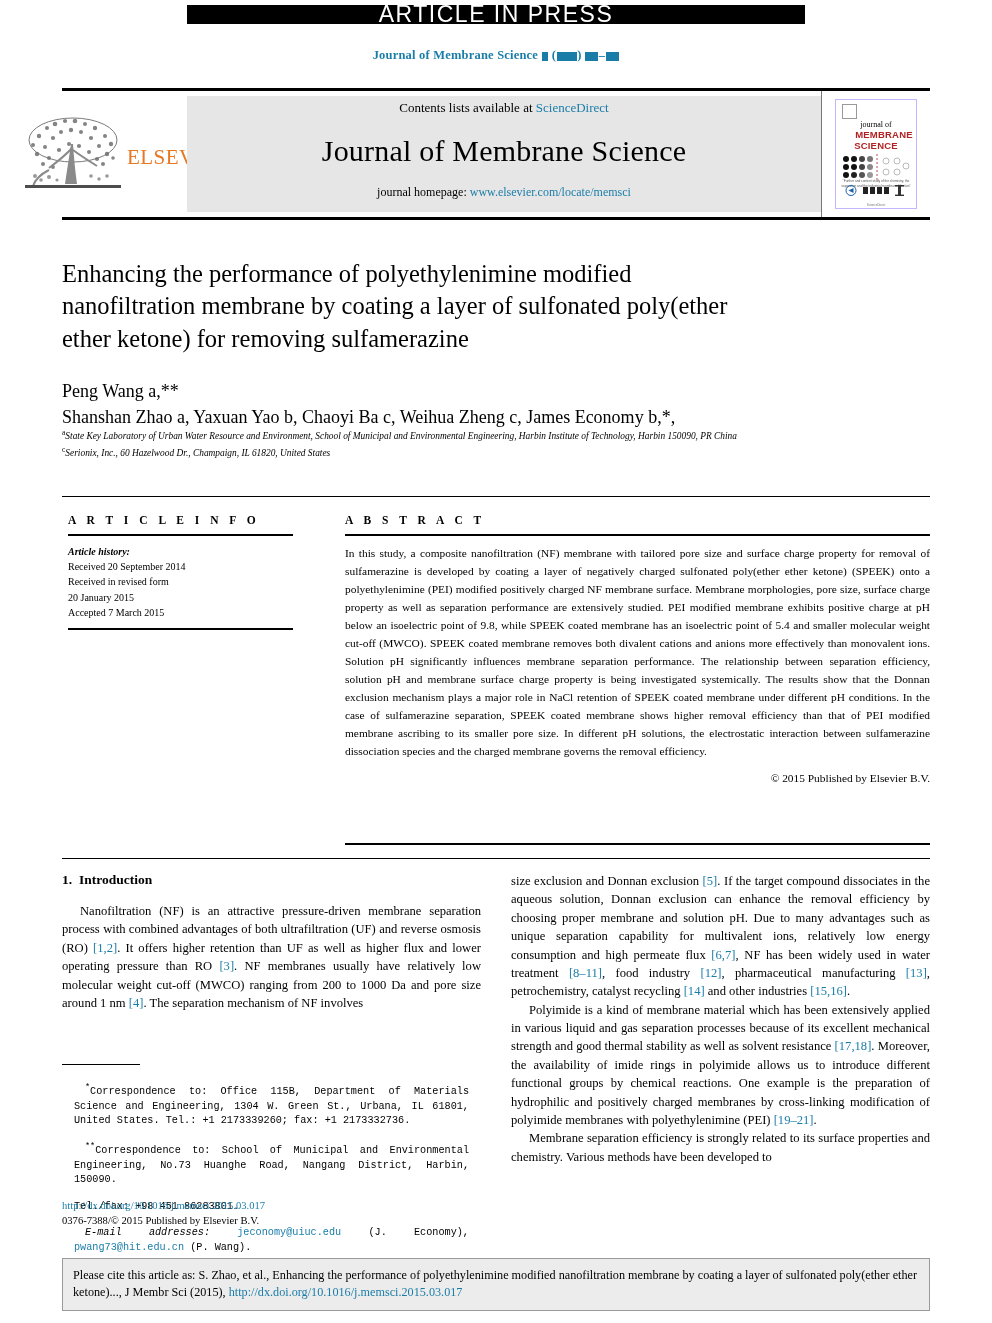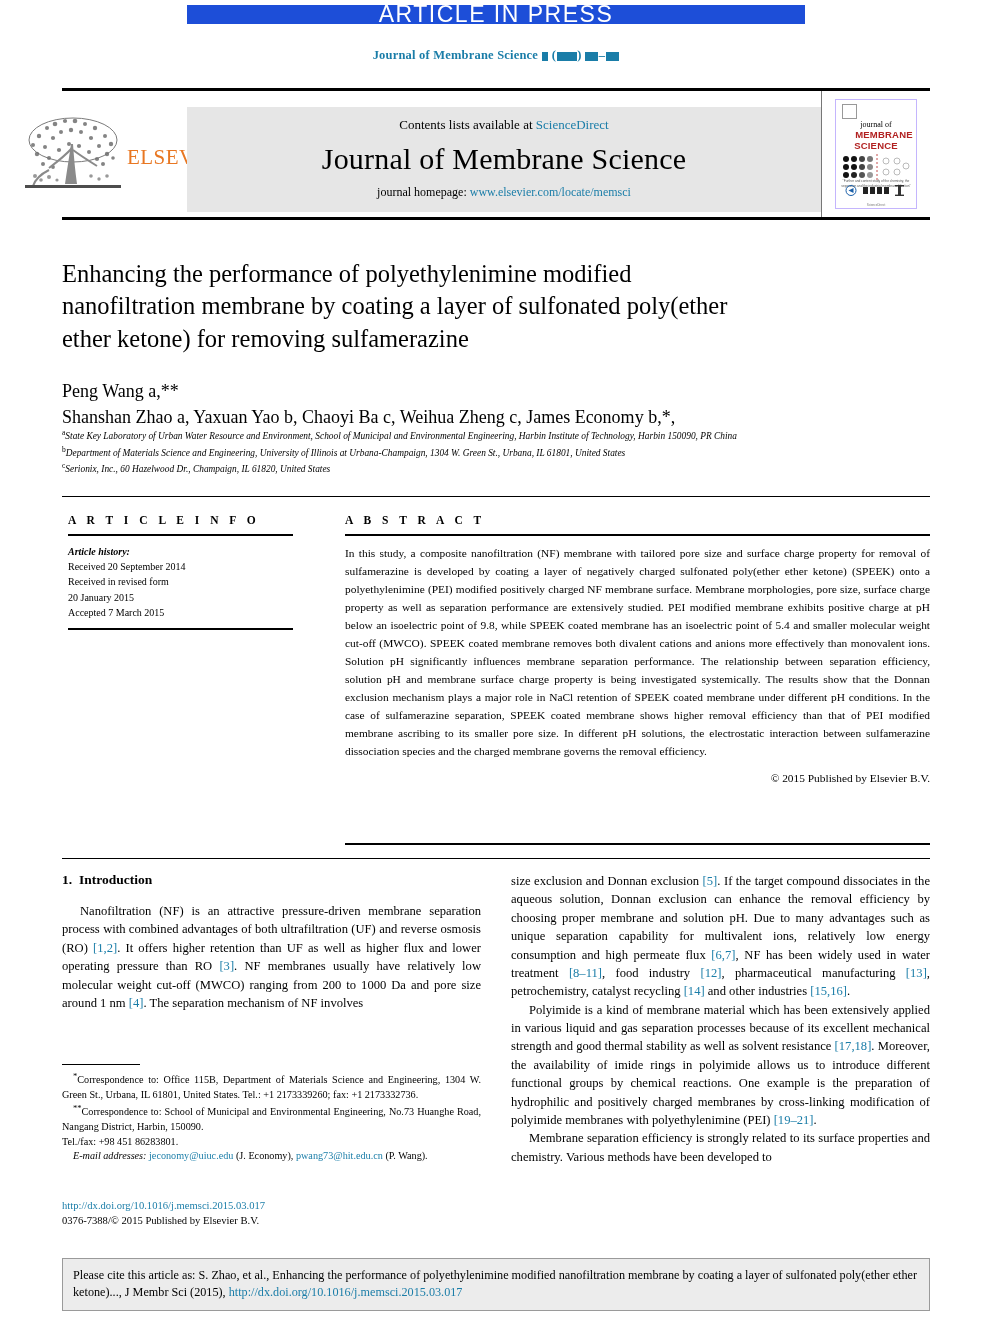--- a/index.html
+++ b/index.html
@@ -16,21 +16,21 @@
     overflow: hidden;
   }
 
   
   .aip-banner {
     position: absolute;
     left: 187px;
     top: 5px;
     width: 618px;
     height: 19px;
-    background: #1d4ed8;
+    background: #000000;
     display: flex;
     align-items: center;
     justify-content: center;
   }
   .aip-banner span {
     color: #ffffff;
     font-family: "Liberation Sans", "DejaVu Sans", sans-serif;
     font-size: 23px;
     letter-spacing: 1.5px;
     font-weight: 400;
@@ -87,26 +87,26 @@
     font-family: "Liberation Serif", serif;
     font-size: 21px;
     color: #e87722;
     letter-spacing: .5px;
     line-height: 1;
     margin-top: 1px;
   }
   .mast-center {
     flex: 1 1 auto;
     background: #e6e6e6;
-    margin: 16px 0 5px 0;
+    margin: 5px 0 5px 0;
     display: flex;
     flex-direction: column;
     align-items: center;
     justify-content: space-between;
-    padding: 10px 0 12px;
+    padding: 4px 0 12px;
     box-sizing: border-box;
   }
   .contents-line {
     font-size: 13px;
     color: #000;
   }
   .contents-line a { color: #1a7da8; text-decoration: none; }
   .journal-title-big {
     font-size: 30px;
     letter-spacing: .2px;
@@ -283,21 +283,21 @@
   }
   .footnotes {
     position: absolute;
     left: 62px;
     top: 1070px;
     width: 419px;
     font-size: 10.2px;
     line-height: 1.42;
     text-align: justify;
   }
-  .footnotes p { margin: 0; }
+  .footnotes p { margin: 12px; font-family: Liberation Mono, monospace; }
   .footnotes .fnind { text-indent: 11px; }
   .footnotes a { color: #1a7da8; text-decoration: none; }
   .footnotes .emlabel { font-style: italic; }
   .doi-block {
     position: absolute;
     left: 62px;
     top: 1198px;
     width: 419px;
     font-size: 10.6px;
     line-height: 1.45;
@@ -461,23 +461,20 @@
   <div>
     <span>Shanshan Zhao a, Yaxuan Yao b, Chaoyi Ba c, Weihua Zheng c, James Economy b,*,</span>
   </div>
 </div>
 
 <div class="affils">
   <div>
     <sup>a</sup><span>State Key Laboratory of Urban Water Resource and Environment, School of Municipal and Environmental Engineering, Harbin Institute of Technology, Harbin 150090, PR China</span>
   </div>
   <div>
-    <sup>b</sup><span>Department of Materials Science and Engineering, University of Illinois at Urbana-Champaign, 1304 W. Green St., Urbana, IL 61801, United States</span>
-  </div>
-  <div>
     <sup>c</sup><span>Serionix, Inc., 60 Hazelwood Dr., Champaign, IL 61820, United States</span>
   </div>
 </div>
 
 <div class="band-rule-top"></div>
 
 <div class="info-col">
   <div class="sec-head">A R T I C L E   I N F O</div>
   <div class="rule-thick"></div>
   <div class="info-body">

